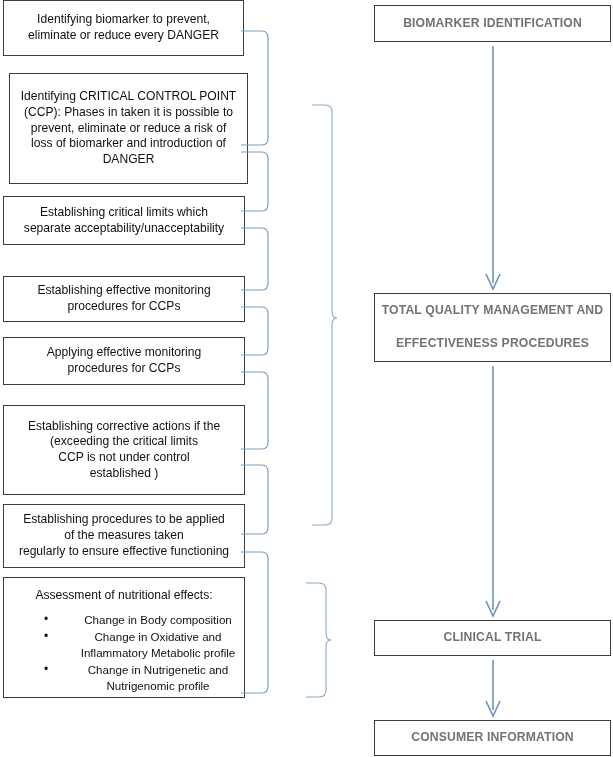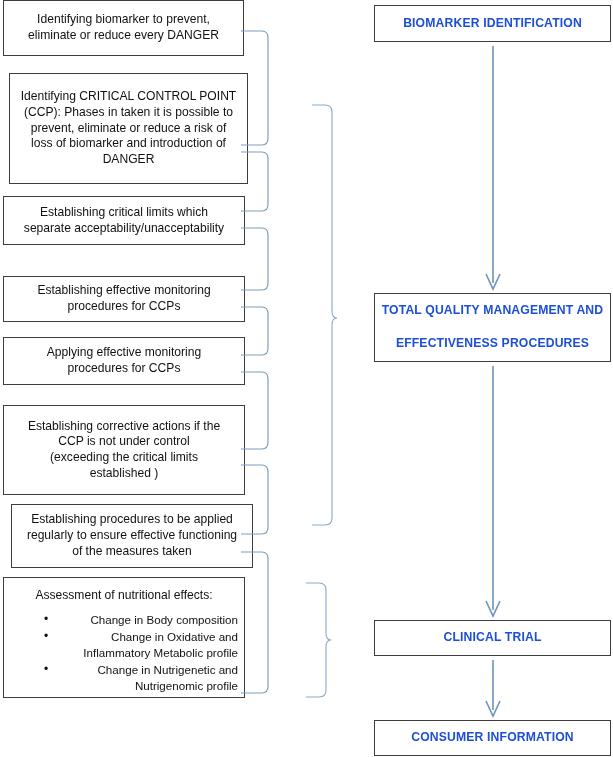--- a/index.html
+++ b/index.html
@@ -33,37 +33,37 @@
   }
   .box.left {
     font-size: 12.1px;
     color: #111111;
     padding: 3px 6px;
   }
   .box.right {
     font-size: 12.2px;
     font-weight: bold;
     letter-spacing: 0.15px;
-    color: #1d4ed8;
+    color: #737373;
     padding: 2px 4px;
   }
   .box.right .line2 {
     margin-top: 17px;
   }
   .bullet-head {
     font-size: 12.1px;
     margin-bottom: 8px;
     text-align: center;
     width: 100%;
   }
   ul.bullets {
     margin: 0;
     padding: 0 0 0 34px;
     list-style: none;
-    text-align: right;
+    text-align: center;
     align-self: flex-start;
     font-size: 11.6px;
     line-height: 1.38;
   }
   ul.bullets li {
     position: relative;
     padding-left: 34px;
     margin-bottom: 1px;
   }
   ul.bullets li::before {
@@ -131,29 +131,29 @@
     <div>procedures for CCPs</div>
   </div>
 
   <div class="box left" style="left:3px; top:337px; width:242px; height:48px;">
     <div>Applying effective monitoring</div>
     <div>procedures for CCPs</div>
   </div>
 
   <div class="box left" style="left:3px; top:405px; width:242px; height:90px;">
     <div>Establishing corrective actions if the</div>
+    <div>(exceeding the critical limits</div>
     <div>CCP is not under control</div>
-    <div>(exceeding the critical limits</div>
     <div>established )</div>
   </div>
 
-  <div class="box left" style="left:11px; top:504px; width:242px; height:64px;">
+  <div class="box left" style="left:3px; top:504px; width:242px; height:64px;">
     <div>Establishing procedures to be applied</div>
+    <div>of the measures taken</div>
     <div>regularly to ensure effective functioning</div>
-    <div>of the measures taken</div>
   </div>
 
   <div class="box left" style="left:3px; top:577px; width:242px; height:121px; justify-content:flex-start; padding-top:10px;">
     <div class="bullet-head">Assessment of nutritional effects:</div>
     <ul class="bullets">
       <li>Change in Body composition</li>
       <li>Change in Oxidative and Inflammatory Metabolic profile</li>
       <li>Change in Nutrigenetic and Nutrigenomic profile</li>
     </ul>
   </div>

